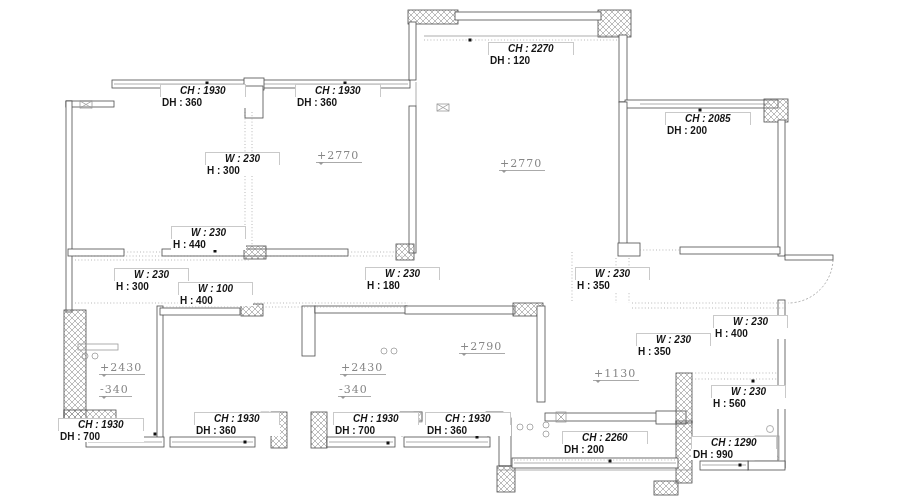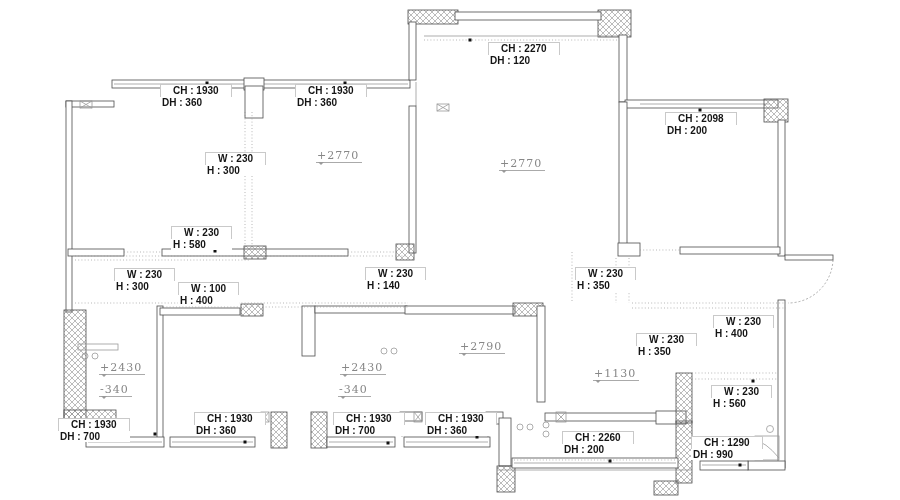--- a/index.html
+++ b/index.html
@@ -13,21 +13,21 @@
   .h{fill:url(#hatch);stroke:#4d4d4d;stroke-width:0.8;}
   .tl{stroke:#8b8b8b;stroke-width:0.7;fill:none;}
   .f{stroke:#9a9a9a;stroke-width:0.8;fill:none;}
   .dt{stroke:#9a9a9a;stroke-width:0.7;stroke-dasharray:1,2.2;fill:none;}
   .dot{fill:#111111;}
   
   .dim{
     position:absolute;z-index:3;color:#141414;background:#ffffff;
     font-weight:bold;font-size:10px;line-height:11.5px;white-space:nowrap;
   }
-  .dim .l1{display:block;border:1px solid #c9c9c9;border-bottom:none;padding:0 12px;}
+  .dim .l1{display:block;border:1px solid #c9c9c9;border-bottom:none;padding:0 19px;font-style:italic;}
   .dim .l2{display:block;padding:0 2px;}
   
   .lvl{
     position:absolute;z-index:3;color:#878787;background:rgba(255,255,255,.8);
     font-family:"DejaVu Serif",serif;font-size:11px;line-height:12px;
     letter-spacing:1px;border-bottom:1px solid #aaaaaa;padding:0 3px 0 1px;
   }
   .lvl::after{
     content:"";position:absolute;left:2px;top:100%;width:0;height:0;
     border:3px solid transparent;border-top-color:#9a9a9a;
@@ -204,43 +204,43 @@
     </div>
   <div class="dim" style="left:295px;top:84px">
       <span class="l1">CH : 1930</span>
       <span class="l2">DH : 360</span>
     </div>
   <div class="dim" style="left:488px;top:42px">
       <span class="l1">CH : 2270</span>
       <span class="l2">DH : 120</span>
     </div>
   <div class="dim" style="left:665px;top:112px">
-      <span class="l1">CH : 2098</span>
+      <span class="l1">CH : 2085</span>
       <span class="l2">DH : 200</span>
     </div>
 
   <div class="dim" style="left:205px;top:152px">
       <span class="l1">W : 230</span>
       <span class="l2">H : 300</span>
     </div>
   <div class="dim" style="left:171px;top:226px">
       <span class="l1">W : 230</span>
-      <span class="l2">H : 580</span>
+      <span class="l2">H : 440</span>
     </div>
   <div class="dim" style="left:114px;top:268px">
       <span class="l1">W : 230</span>
       <span class="l2">H : 300</span>
     </div>
   <div class="dim" style="left:178px;top:282px">
       <span class="l1">W : 100</span>
       <span class="l2">H : 400</span>
     </div>
   <div class="dim" style="left:365px;top:267px">
       <span class="l1">W : 230</span>
-      <span class="l2">H : 140</span>
+      <span class="l2">H : 180</span>
     </div>
   <div class="dim" style="left:575px;top:267px">
       <span class="l1">W : 230</span>
       <span class="l2">H : 350</span>
     </div>
   <div class="dim" style="left:636px;top:333px">
       <span class="l1">W : 230</span>
       <span class="l2">H : 350</span>
     </div>
   <div class="dim" style="left:713px;top:315px">

